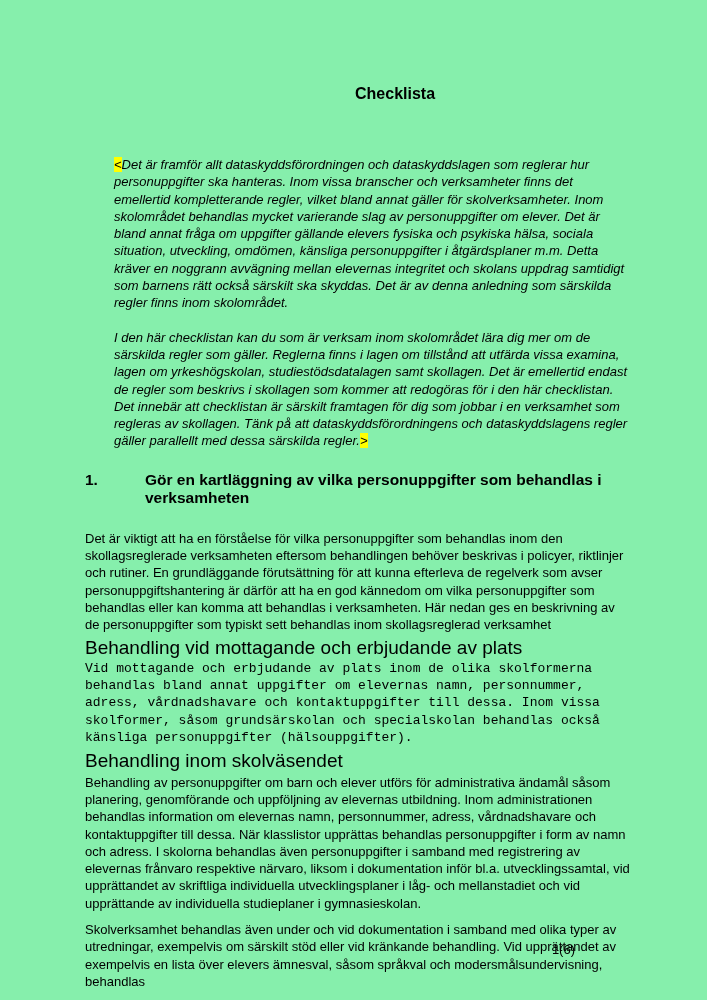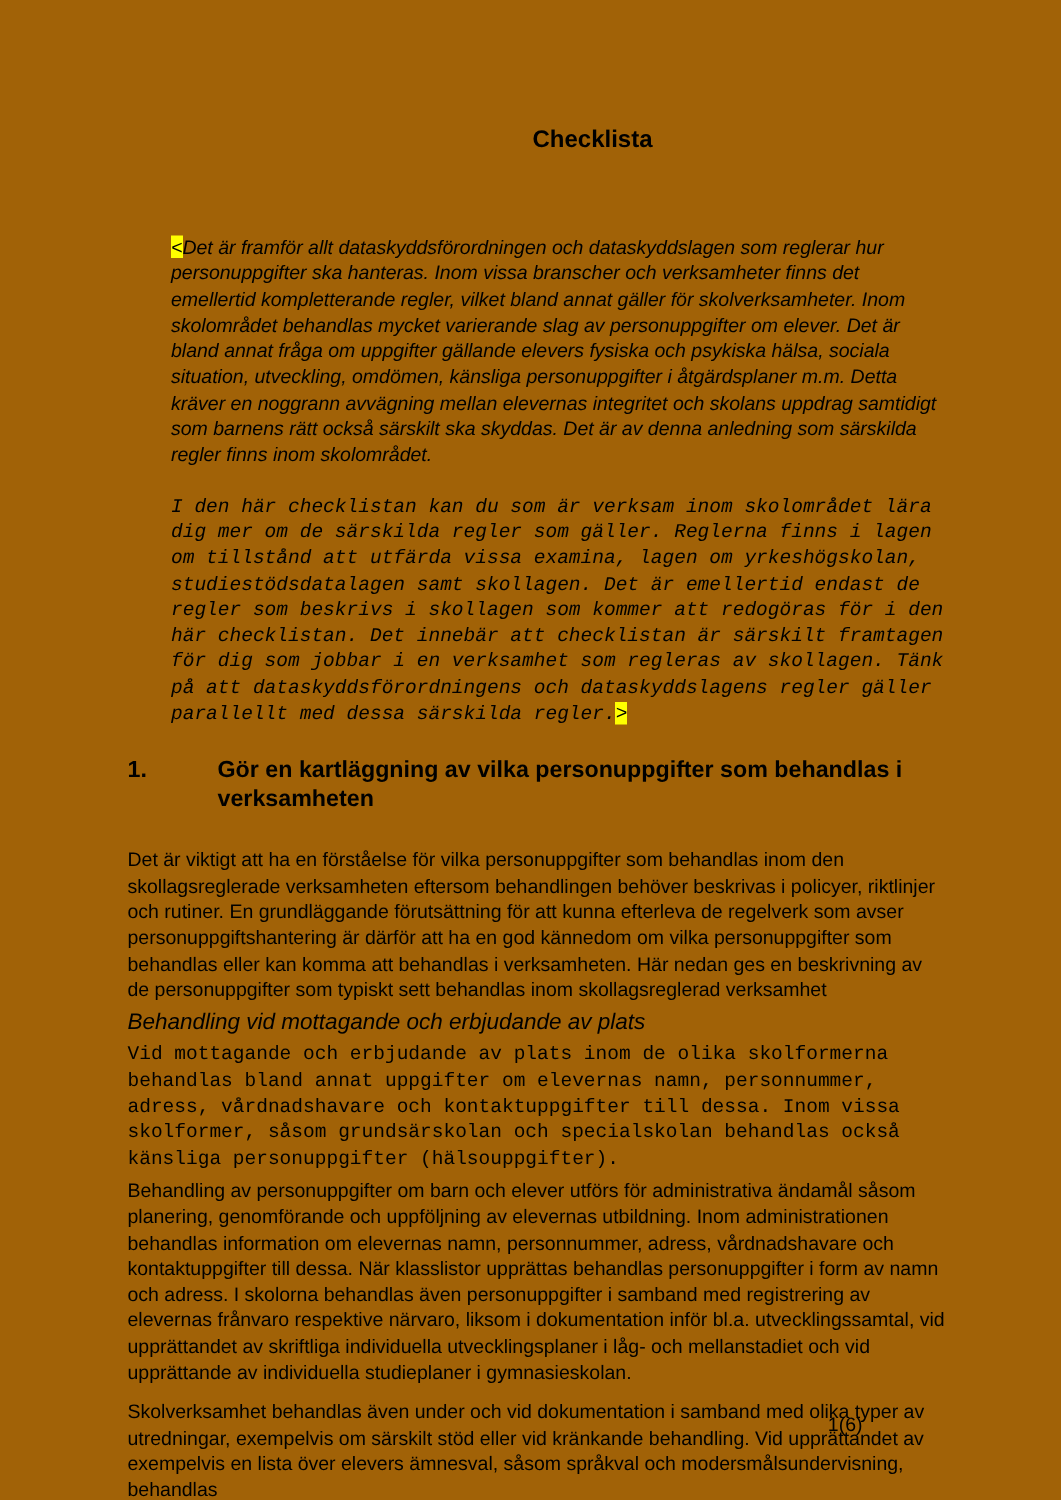--- a/index.html
+++ b/index.html
@@ -5,21 +5,21 @@
   html, body {
     margin: 0;
     padding: 0;
     background: #ffffff;
   }
   .page {
     position: relative;
     width: 707px;
     height: 1000px;
     box-sizing: border-box;
-    background: #a16207;
+    background: #86efac;
     color: #000000;
     font-family: "Liberation Sans", sans-serif;
     font-size: 13px;
     line-height: 17.3px;
     padding: 84px 77px 0 85px;
     overflow: hidden;
   }
   .title-block {
     margin-left: 270px;
     font-size: 13.5px;
@@ -32,40 +32,39 @@
     font-weight: bold;
   }
   p { margin: 0; }
   .intro-para { font-style: italic; margin-left: 29px; }
   mark.hl {
     background: #ffff00;
     color: inherit;
     padding: 0;
   }
   .para1 { margin-top: 52px; }
-  .para2 { margin-top: 17px; font-family: Liberation Mono, monospace; }
+  .para2 { margin-top: 17px; }
   .section-heading {
     display: flex;
     margin: 21px 0 0 0;
     font-size: 15.5px;
     line-height: 18.5px;
     font-weight: bold;
   }
   .section-number {
     flex: none;
     width: 36px;
   }
   .section-heading-text { flex: 1; margin-left: 24px; }
   .section-intro { margin-top: 22px; }
   .subhead {
     margin: 0;
-    font-size: 15px;
+    font-size: 19px;
     line-height: 17.3px;
     font-weight: normal;
-    font-style: italic;
   }
   .subhead-1 { margin-top: 5px; }
   .sub-para-1 { margin-top: 4px; font-family: Liberation Mono, monospace; }
   .subhead-2 { margin-top: 6px; }
   .sub-para-2 { margin-top: 4px; }
   .sub-para-3 { margin-top: 9px; }
   .page-footer {
     position: absolute;
     left: 0;
     top: 941px;
@@ -91,20 +90,21 @@
   <h2 class="section-heading">
     <span class="section-number">1.</span>
     <span class="section-heading-text">Gör en kartläggning av vilka personuppgifter som behandlas i verksamheten</span>
   </h2>
 
   <p class="section-intro">Det är viktigt att ha en förståelse för vilka personuppgifter som behandlas inom den skollagsreglerade verksamheten eftersom behandlingen behöver beskrivas i policyer, riktlinjer och rutiner. En grundläggande förutsättning för att kunna efterleva de regelverk som avser personuppgiftshantering är därför att ha en god kännedom om vilka personuppgifter som behandlas eller kan komma att behandlas i verksamheten. Här nedan ges en beskrivning av de personuppgifter som typiskt sett behandlas inom skollagsreglerad verksamhet</p>
 
   <h3 class="subhead subhead-1">Behandling vid mottagande och erbjudande av plats</h3>
   <p class="sub-para-1">Vid mottagande och erbjudande av plats inom de olika skolformerna behandlas bland annat uppgifter om elevernas namn, personnummer, adress, vårdnadshavare och kontaktuppgifter till dessa. Inom vissa skolformer, såsom grundsärskolan och specialskolan behandlas också känsliga personuppgifter (hälsouppgifter).</p>
 
+  <h3 class="subhead subhead-2">Behandling inom skolväsendet</h3>
   <p class="sub-para-2">Behandling av personuppgifter om barn och elever utförs för administrativa ändamål såsom planering, genomförande och uppföljning av elevernas utbildning. Inom administrationen behandlas information om elevernas namn, personnummer, adress, vårdnadshavare och kontaktuppgifter till dessa. När klasslistor upprättas behandlas personuppgifter i form av namn och adress. I skolorna behandlas även personuppgifter i samband med registrering av elevernas frånvaro respektive närvaro, liksom i dokumentation inför bl.a. utvecklingssamtal, vid upprättandet av skriftliga individuella utvecklingsplaner i låg- och mellanstadiet och vid upprättande av individuella studieplaner i gymnasieskolan.</p>
   <p class="sub-para-3">Skolverksamhet behandlas även under och vid dokumentation i samband med olika typer av utredningar, exempelvis om särskilt stöd eller vid kränkande behandling. Vid upprättandet av exempelvis en lista över elevers ämnesval, såsom språkval och modersmålsundervisning, behandlas</p>
 
   <footer class="page-footer">
     <span>1(6)</span>
   </footer>
 
 </div>
 
 </body></html>

